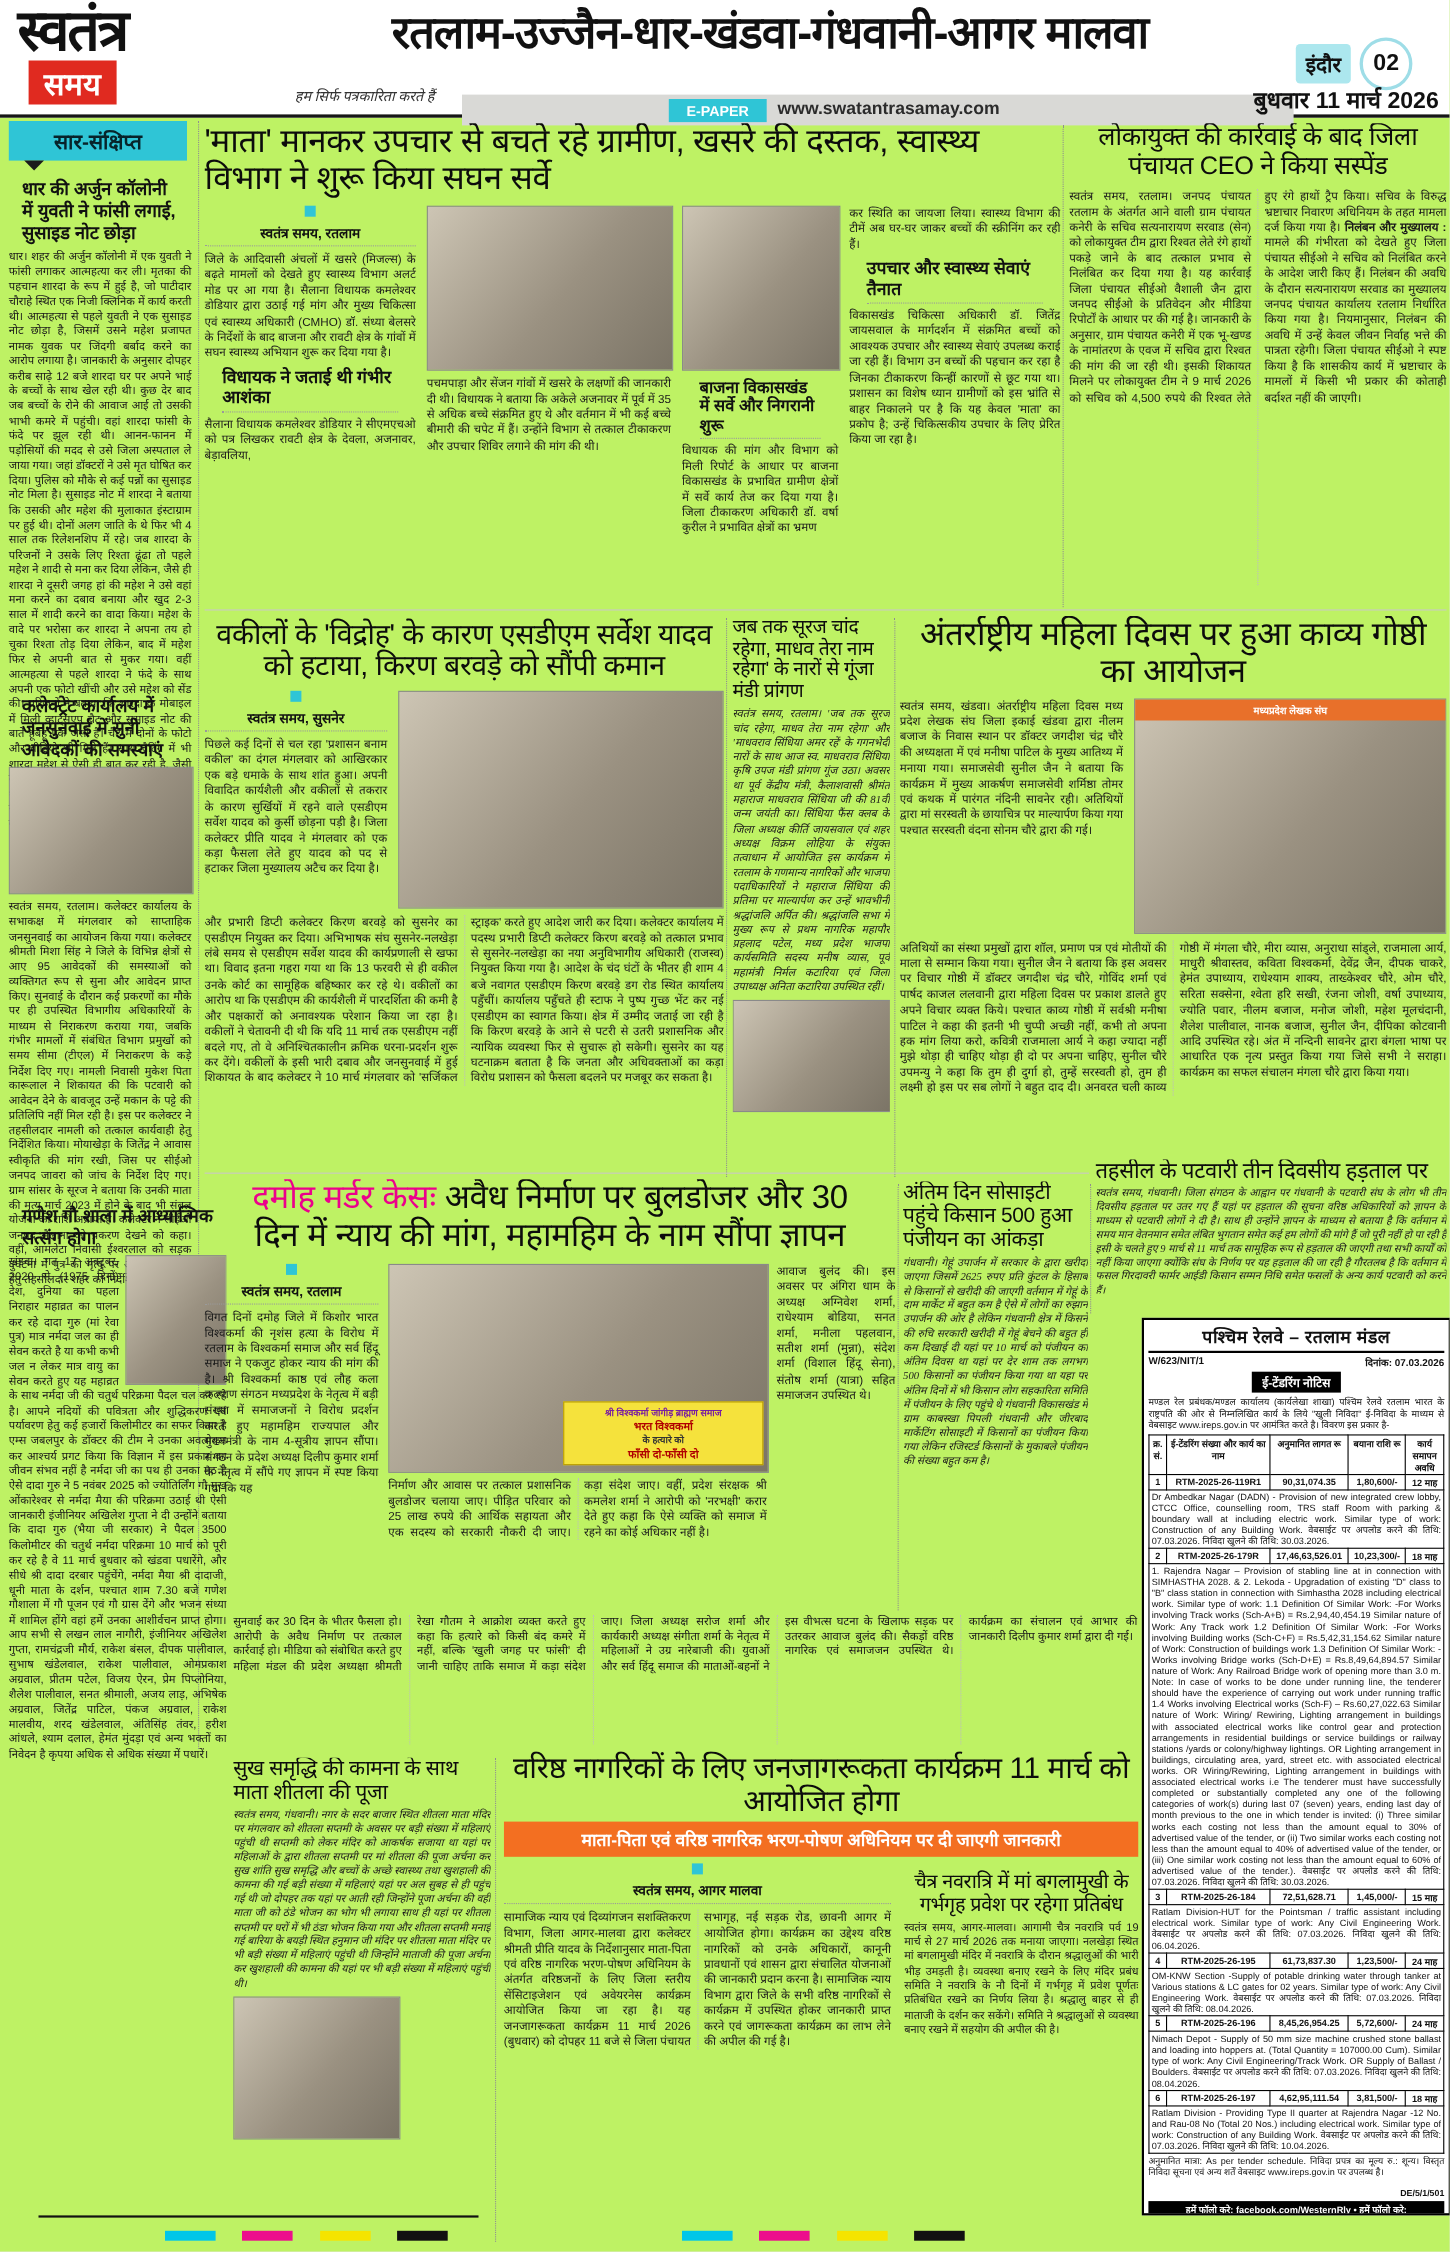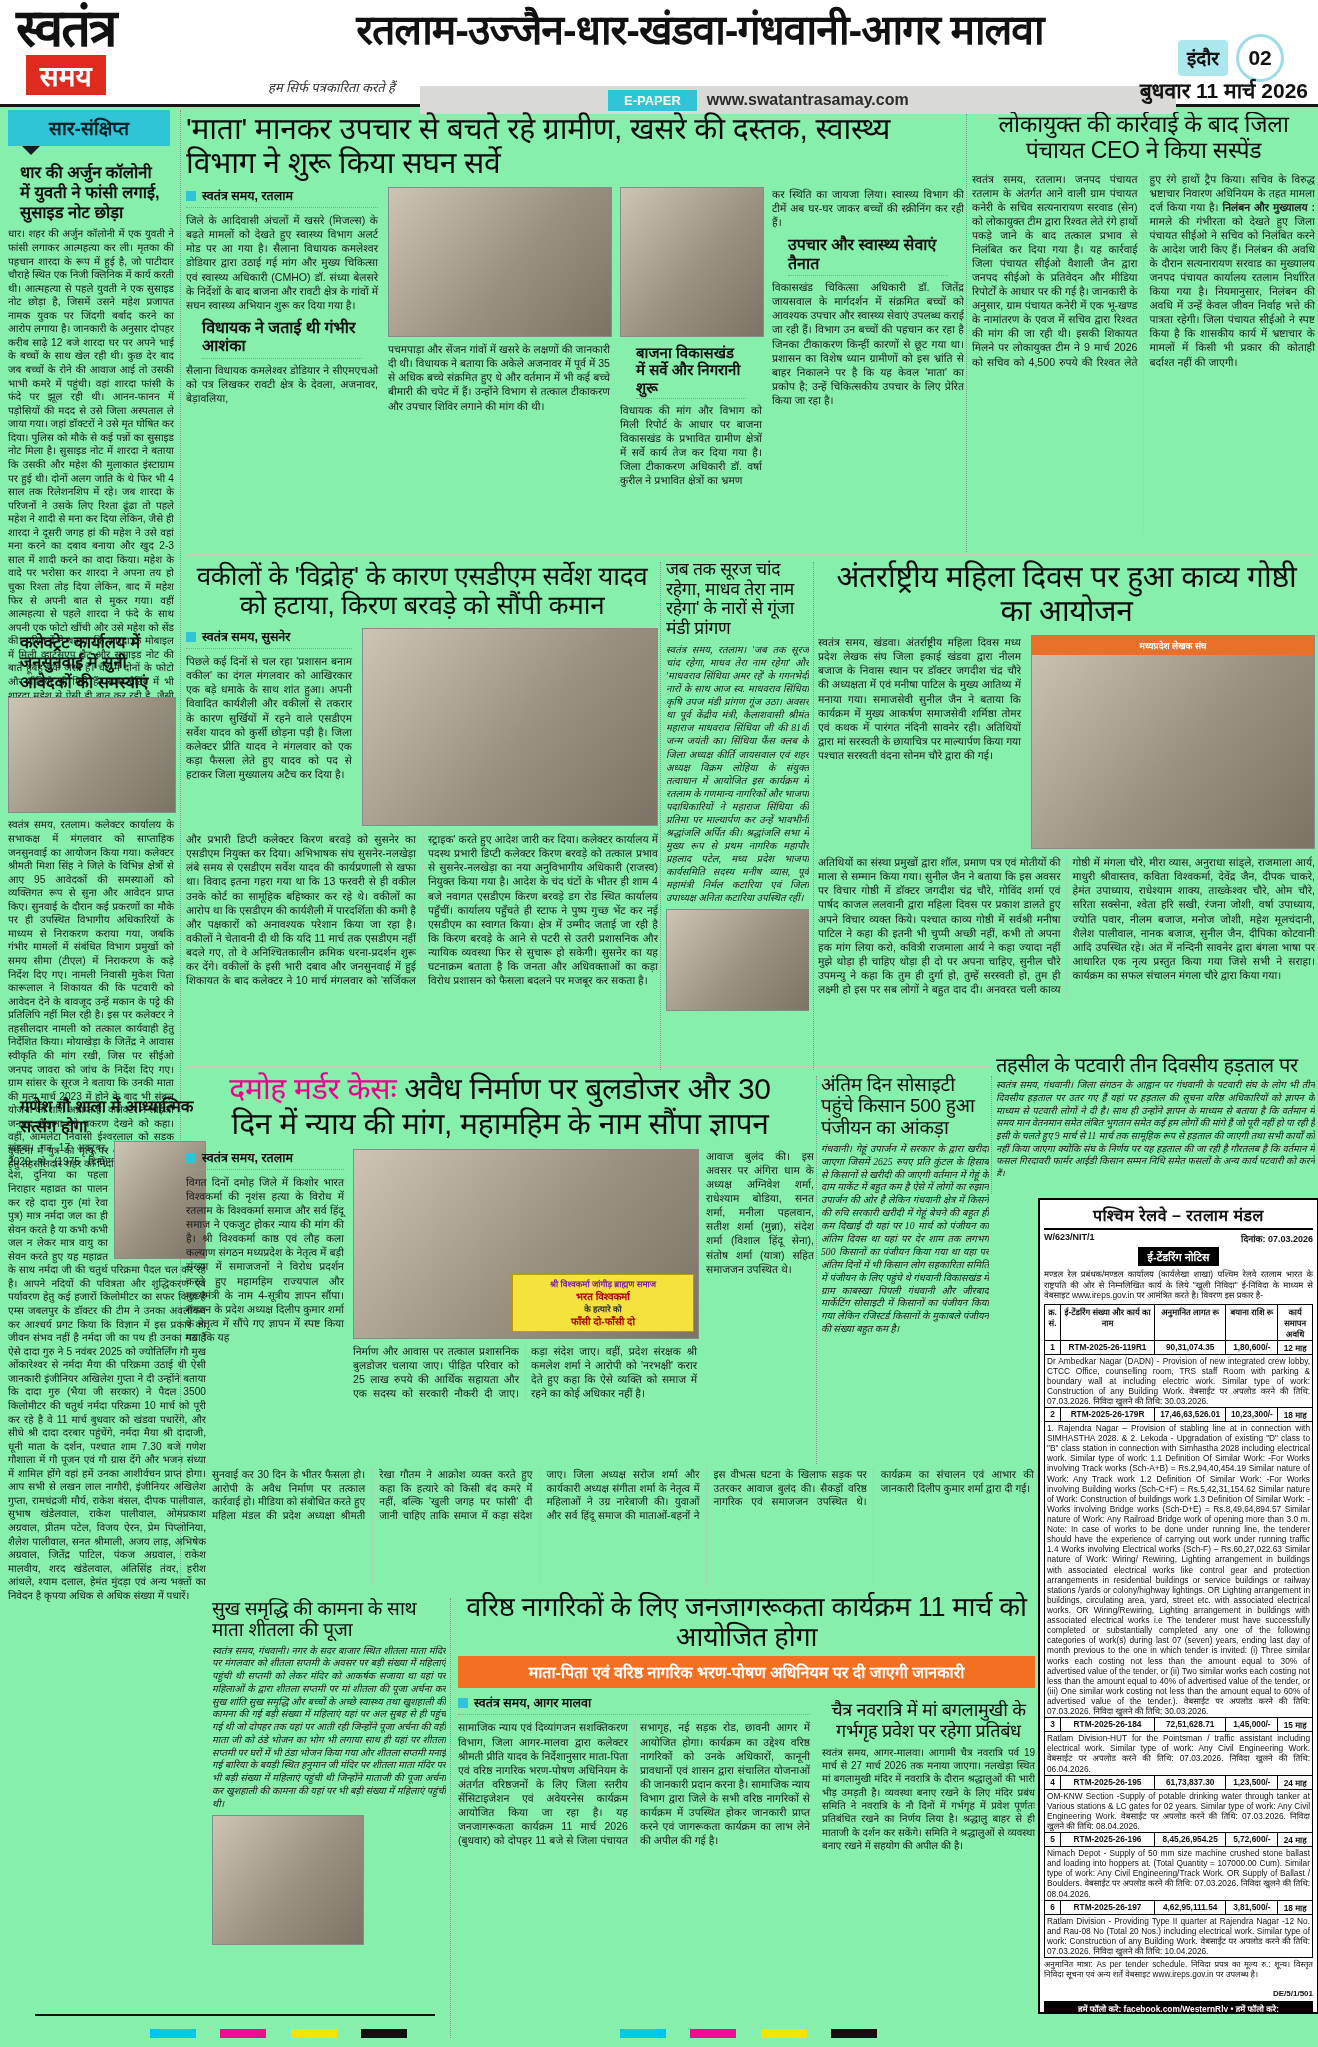--- a/index.html
+++ b/index.html
@@ -1,24 +1,24 @@
 <!DOCTYPE html>
 <html lang="hi"><head>
 <meta charset="utf-8">
 <style>
   html,body{margin:0;padding:0;background:#e8e8e4;}
-  #page{position:relative;width:1318px;height:2047px;margin:0 auto;background:#86efac;overflow:hidden;
+  #page{position:relative;width:1318px;height:2047px;margin:0 auto;background:#bef264;overflow:hidden;
         font-family:"Liberation Sans","DejaVu Sans",sans-serif;color:#111;}
   .abs{position:absolute;}
   .hl{font-weight:400;color:#0c0c0c;letter-spacing:-0.3px;line-height:1.12;}
   .body{font-size:10.6px;line-height:1.33;text-align:justify;color:#191919;}
   .it{font-family:"Liberation Serif","DejaVu Serif",serif;font-style:italic;}
   .sub{font-weight:800;font-size:16px;line-height:1.15;border-bottom:1px dotted #9a9a9a;padding-bottom:2px;margin:7px 16px 4px;}
   .byline{display:flex;align-items:center;gap:6px;font-weight:bold;font-size:12.5px;
-          border-bottom:1px dotted #9a9a9a;padding-bottom:3px;margin-bottom:5px;}
+          border-bottom:1px dotted #9a9a9a;padding-bottom:3px;margin-bottom:5px;flex-direction:column;}
   .sq{width:10px;height:10px;background:#2fc5d6;display:inline-block;}
   .photo{background:linear-gradient(130deg,#cdc5b4,#9a9181 55%,#7b7466);border:1px solid #8a8a8a;position:relative;}
   .cols2{columns:2;column-gap:12px;column-rule:1px dotted #bdbdbd;}
   .cols5{columns:5;column-gap:14px;column-rule:1px dotted #bdbdbd;}
   .vline{border-left:1px dotted #8f8f8f;width:0;}
   .hline{background:#c9c9c4;height:1px;}
   
   #masthead{position:absolute;left:0;top:0;width:1318px;height:104px;border-bottom:3px solid #161616;background:#fff;}
   .logo1{font-size:52px;font-weight:900;letter-spacing:-2px;line-height:0.95;}
   .logo2{display:inline-block;background:#e02a20;color:#fff;font-size:28px;font-weight:900;padding:1px 14px;margin-top:2px;}

